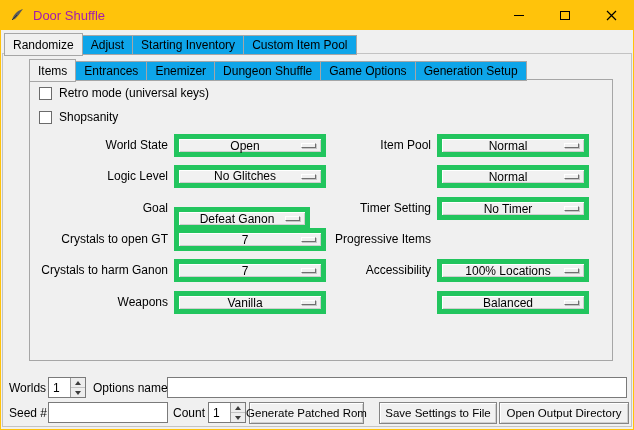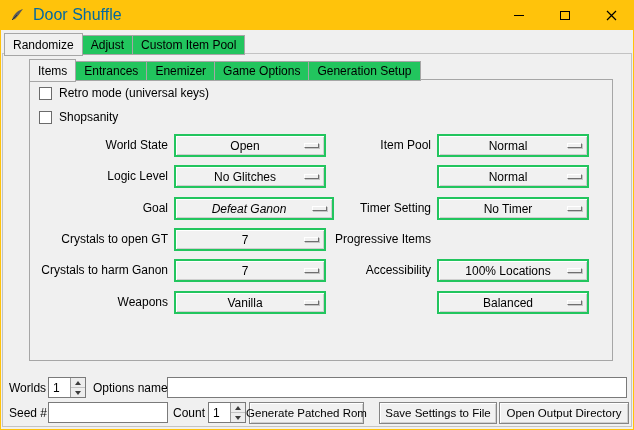--- a/index.html
+++ b/index.html
@@ -10,39 +10,39 @@
     position:relative; width:634px; height:430px;
     background:#ffc30b; overflow:hidden;
   }
 
   
   .titlebar {
     position:absolute; top:0; left:0; right:0; height:30px;
     background:#ffc30b; display:flex; align-items:center;
   }
   .app-icon { margin-left:9px; width:16px; height:16px; flex:0 0 auto; }
-  .title-text { margin-left:8px; font-size:16px; color:#0369a1; white-space:nowrap; }
+  .title-text { margin-left:8px; font-size:13px; color:#a21caf; white-space:nowrap; }
   .cap-spacer { flex:1; }
   .cap-btn {
     width:46px; height:30px; display:flex; align-items:center; justify-content:center;
     flex:0 0 auto; cursor:default;
   }
   .glyph-min { width:10px; height:1px; background:#000; }
   .glyph-max { width:10px; height:9px; border:1px solid #000; }
 
   
   .client {
     position:absolute; left:1px; right:1px; top:30px; bottom:1px;
     background:#f0f0f0;
   }
 
   
   .tabbar { position:absolute; display:flex; align-items:flex-end; z-index:2; }
   .tab {
-    background:#22c55e; border:1px solid #a6a6a6; margin-right:-1px;
+    background:#0ea5e9; border:1px solid #a6a6a6; margin-right:-1px;
     height:20px; padding:0 8px; display:flex; align-items:center;
     font-size:12px; white-space:nowrap; position:relative; z-index:1;
   }
   .tab.selected {
     background:#f0f0f0; height:23px; margin-bottom:-1px; z-index:3;
   }
 
   .pane { position:absolute; background:#f0f0f0; border:1px solid #a6a6a6; }
   .outer-pane { left:1px; right:1px; top:23px; bottom:2px; border-color:#c3c3c3; }
   .inner-pane { left:26px; top:25px; width:584px; height:282px; }
@@ -54,21 +54,21 @@
   }
   .checklabel { margin-left:7px; white-space:nowrap; }
 
   
   .lbl {
     position:absolute; height:23px; line-height:23px; text-align:right;
     white-space:nowrap;
   }
   .optmenu {
     position:absolute; height:23px; background:#f1f1f1;
-    border:2px solid #22c55e;
+    border:5px solid #22c55e;
     box-shadow: inset 1px 1px 0 #ffffff, inset -1px -1px 0 #cfcfcf;
     display:flex; align-items:center; justify-content:center; cursor:default;
   }
   .mb-value { white-space:nowrap; padding-right:10px; }
   .mb-ind {
     position:absolute; right:5px; top:50%; margin-top:-3px;
     width:15px; height:5px; background:#f0f0f0;
     border:1px solid; border-color:#ffffff #6f6f6f #6f6f6f #ffffff;
     box-shadow:1px 1px 0 rgba(0,0,0,0.18);
   }
@@ -133,29 +133,31 @@
         <path d="M1 1 L10 10 M10 1 L1 10" stroke="#000" stroke-width="1.2"></path>
       </svg>
     </div>
   </div>
 
   <div class="client">
 
     <div class="tabbar" style="left:3px; top:3px;">
       <div class="tab selected">Randomize</div>
       <div class="tab">Adjust</div>
+      <div class="tab">Starting Inventory</div>
       <div class="tab">Custom Item Pool</div>
     </div>
 
     <div class="pane outer-pane">
 
       <div class="tabbar" style="left:26px; top:5px;">
         <div class="tab selected">Items</div>
         <div class="tab">Entrances</div>
         <div class="tab">Enemizer</div>
+        <div class="tab">Dungeon Shuffle</div>
         <div class="tab">Game Options</div>
         <div class="tab">Generation Setup</div>
       </div>
 
       <div class="pane inner-pane">
 
         <div class="checkrow" style="left:9px; top:5px;">
           <div class="checkbox"></div>
           <span class="checklabel">Retro mode (universal keys)</span>
         </div>
@@ -164,27 +166,27 @@
           <span class="checklabel">Shopsanity</span>
         </div>
 
         <span class="lbl" style="left:3px; top:54px; width:135px;">World State</span>
         <div class="optmenu" style="left:144px; top:54px; width:152px;">
           <span class="mb-value">Open</span>
           <span class="mb-ind"></span>
         </div>
 
         <span class="lbl" style="left:3px; top:85px; width:135px;">Logic Level</span>
-        <div class="optmenu" style="left:144px; top:85px; width:152px;">
+        <div class="optmenu" style="left:144px; top:85px; width:152px;align-items:flex-end;">
           <span class="mb-value">No Glitches</span>
           <span class="mb-ind"></span>
         </div>
 
         <span class="lbl" style="left:3px; top:117px; width:135px;">Goal</span>
-        <div class="optmenu" style="left:144px; top:117px; width:160px;font-style:italic;">
+        <div class="optmenu" style="left:144px; top:127px; width:136px;">
           <span class="mb-value">Defeat Ganon</span>
           <span class="mb-ind"></span>
         </div>
 
         <span class="lbl" style="left:3px; top:148px; width:135px;">Crystals to open GT</span>
         <div class="optmenu" style="left:144px; top:148px; width:152px;">
           <span class="mb-value">7</span>
           <span class="mb-ind"></span>
         </div>
 

